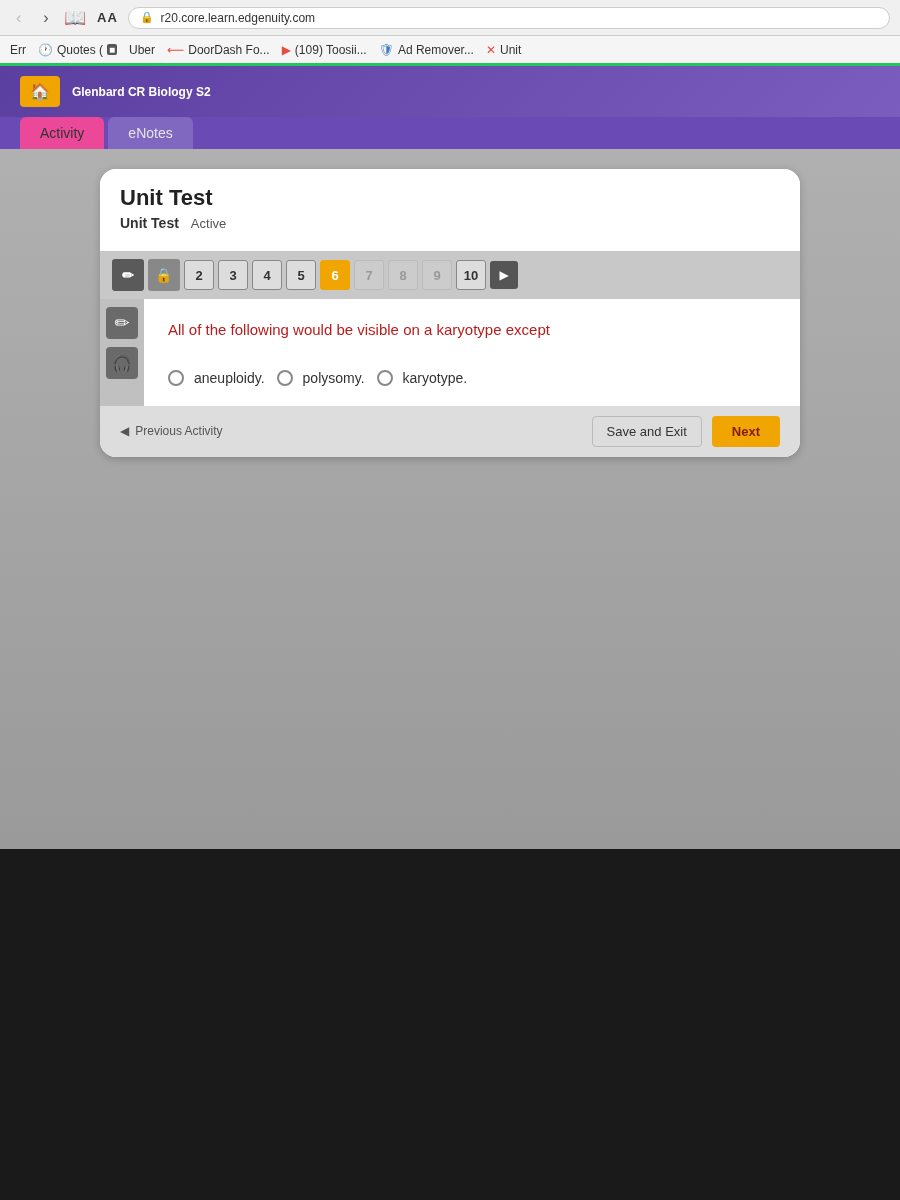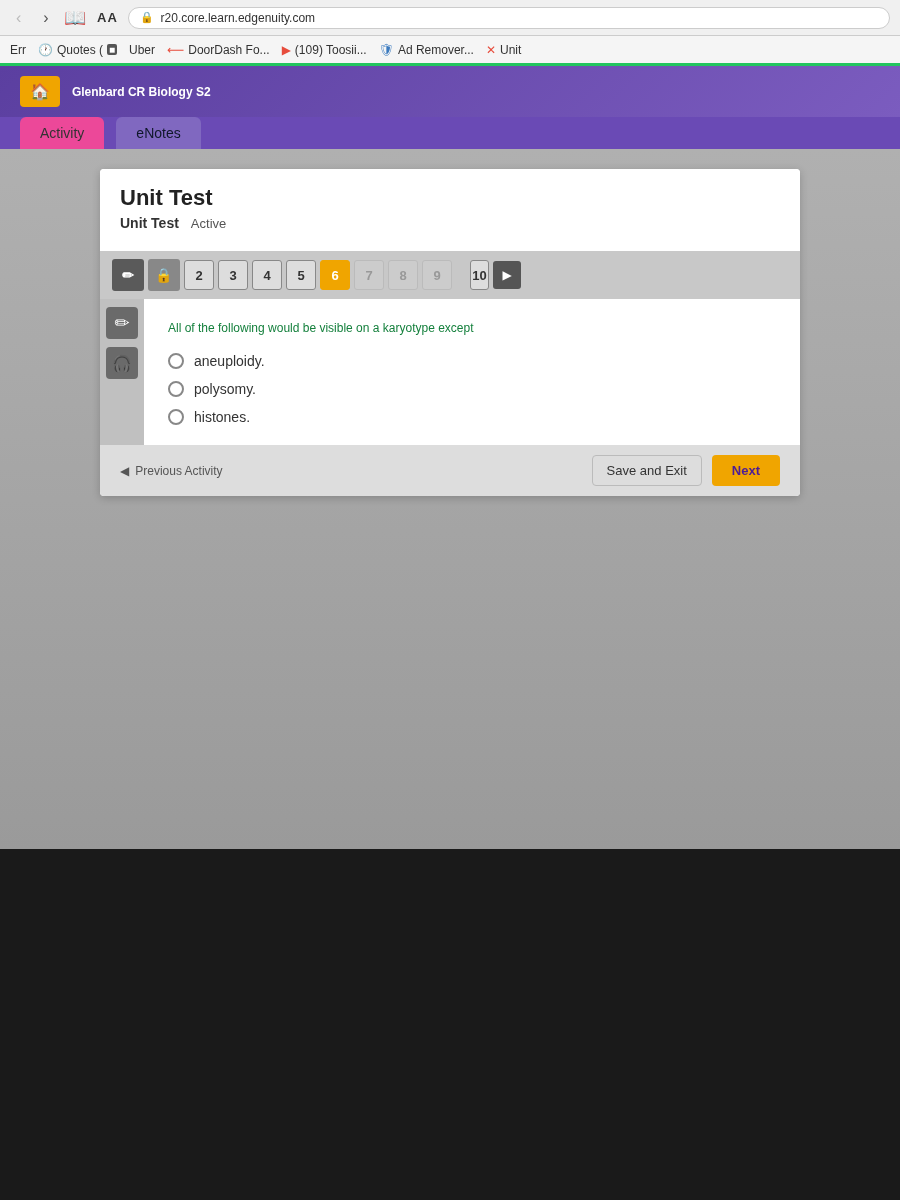--- a/index.html
+++ b/index.html
@@ -112,36 +112,36 @@
       cursor: pointer;
       border-radius: 6px 6px 0 0;
       font-weight: 500;
     }
     .tab.active {
       background: #ec4899;
       color: #333;
     }
     .tab.inactive {
       background: #8068c0;
-      color: #0f172a;
-      margin-left: 12px;
+      color: #e5e5e5;
+      margin-left: 4px;
     }
 
     
     .main-area {
       background: #b0b0b0;
       background: linear-gradient(180deg, #b0b0b0 0%, #9a9a9a 100%);
       padding: 20px;
       min-height: 700px;
     }
 
     
     .quiz-container {
       background: white;
-      border-radius: 4px;
+      border-radius: 16px;
       overflow: hidden;
       max-width: 700px;
       margin: 0 auto;
       box-shadow: 0 2px 8px rgba(0,0,0,0.2);
     }
 
     .quiz-header {
       background: white;
       padding: 16px 20px 8px 20px;
     }
@@ -208,23 +208,22 @@
       font-weight: 600;
       background: #ddd;
       color: #333;
     }
     .nav-num-btn.current {
       background: #f0a500;
       border-color: #f0a500;
       color: white;
     }
     .nav-num-btn.large {
-      width: 19px;
-      font-size: 13px;
-      margin-left: 14px;
+      width: 30px;
+      font-size: 13px;
     }
     .nav-num-btn.dimmed {
       background: #ccc;
       color: #999;
       border-color: #bbb;
     }
     .nav-play-btn {
       width: 28px;
       height: 28px;
       background: #555;
@@ -265,29 +264,29 @@
       justify-content: center;
     }
 
     
     .question-area {
       flex: 1;
       padding: 20px 24px;
       background: white;
     }
     .question-text {
-      font-size: 12px;
-      color: #15803d;
-      margin-bottom: 16px;
+      font-size: 15px;
+      color: #b91c1c;
+      margin-bottom: 28px;
       line-height: 1.5;
     }
     .options-list {
       list-style: none;
       display: flex;
-      flex-direction: column;
+      flex-direction: row;
       gap: 12px;
     }
     .option-item {
       display: flex;
       align-items: center;
       gap: 10px;
       cursor: pointer;
     }
     .option-radio {
       width: 16px;
@@ -335,21 +334,21 @@
       color: #333;
     }
     .next-btn {
       background: #f0a500;
       border: none;
       border-radius: 4px;
       padding: 7px 20px;
       font-size: 13px;
       font-weight: bold;
       cursor: pointer;
-      color: #4c1d95;
+      color: #7f1d1d;
     }
 
     
     .bottom-dark {
       background: #1a1a1a;
       height: 380px;
     }
   </style>
 </head>
 <body>
@@ -449,21 +448,21 @@
           <li class="option-item">
             <div class="option-radio"></div>
             <span class="option-label">aneuploidy.</span>
           </li>
           <li class="option-item">
             <div class="option-radio"></div>
             <span class="option-label">polysomy.</span>
           </li>
           <li class="option-item">
             <div class="option-radio"></div>
-            <span class="option-label">histones.</span>
+            <span class="option-label">karyotype.</span>
           </li>
         </ul>
       </div>
     </div>
 
     <div class="bottom-bar">
       <button class="prev-activity-btn">
         <span>◀</span>
         <span>Previous Activity</span>
       </button>

